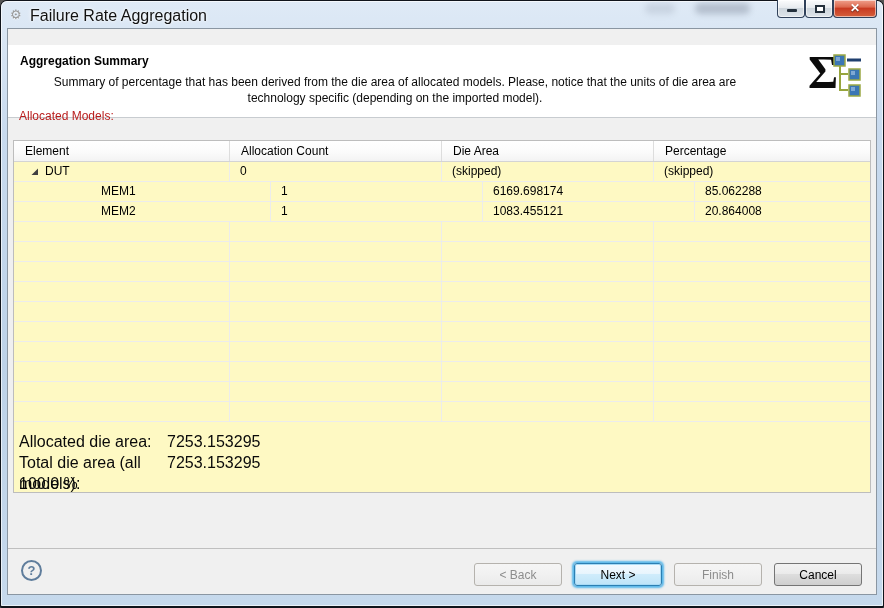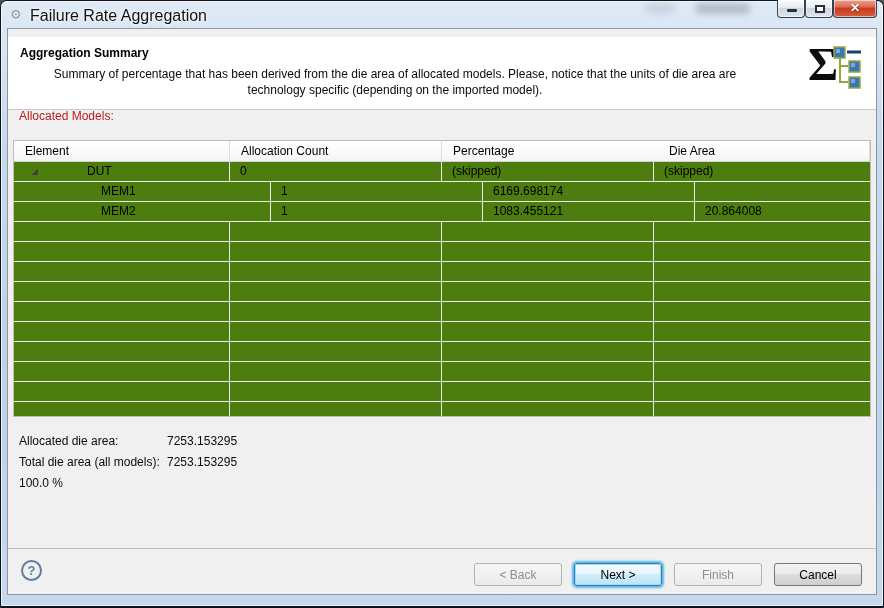--- a/index.html
+++ b/index.html
@@ -29,49 +29,49 @@
                background:linear-gradient(180deg,#f0a08c 0%,#dd6a51 40%,#c93b22 50%,#d55f3b 100%); }
   .glyph-min { position:absolute; left:9px; top:9px; width:10px; height:3px; background:#24303c; border-radius:1px; }
   .glyph-max { position:absolute; left:9px; top:5px; width:10px; height:8px; border:2px solid #24303c; background:#fff; }
   .glyph-close { position:absolute; left:0; top:1px; width:100%; text-align:center; color:#fff;
                  font-size:12px; font-weight:bold; text-shadow:0 1px 1px rgba(0,0,0,.5); }
 
   
   .content { position:absolute; left:7px; top:28px; width:870px; height:567px;
              background:#f0f0f0; border:1px solid #8a96a2; }
 
-  .header { position:absolute; left:0; top:8px; width:868px; height:73px; background:#ffffff;
+  .header { position:absolute; left:0; top:16px; width:868px; height:73px; background:#ffffff;
             border-bottom:1px solid #c8ccd0; }
   .header-title { position:absolute; left:12px; top:9px; font-size:12px; font-weight:bold; color:#000; }
   .header-desc { position:absolute; left:16px; top:29px; width:742px; font-size:12px;
                  line-height:16px; color:#0a0a0a;text-align:center; }
   .sigma-wrap { position:absolute; right:10px; top:4px; width:58px; height:52px; }
   .sigma-glyph { position:absolute; left:0; top:0; font-family:"Liberation Serif", serif;
                  font-weight:bold; font-size:46px; line-height:48px; color:#0c0c0c; }
   .sigma-tree { position:absolute; left:24px; top:4px; }
 
   .section-label { position:absolute; left:11px; top:80px; font-size:12px; color:#b91c1c; }
 
   
-  .tbl { position:absolute; left:5px; top:111px; width:858px; height:277px; background:#4d7c0f;
+  .tbl { position:absolute; left:5px; top:111px; width:858px; height:353px; background:#fef9c3;
          border:1px solid #bdbdbd; overflow:hidden; }
   .thead { display:flex; height:21px; background:linear-gradient(180deg,#ffffff 0%,#fbfbfb 55%,#f3f3f3 100%);
            border-bottom:1px solid #d4d4d4; }
   .th { font-size:12px; color:#000; padding-left:11px; line-height:21px;
         border-right:1px solid #dddddd; overflow:hidden; white-space:nowrap; }
   .trow { display:flex; height:20px; border-bottom:1px solid #ececec; }
   .td { font-size:12px; color:#000; padding-left:10px; line-height:19px;
-        border-right:1px solid #ececec; overflow:hidden; white-space:nowrap;gap:42px; }
+        border-right:1px solid #ececec; overflow:hidden; white-space:nowrap; }
   .c0 { width:216px; } .c1 { width:212px; } .c2 { width:212px; } .c3 { flex:1; border-right:none !important; }
   .tree0 { display:flex; align-items:center; padding-left:0; }
   .expander { display:inline-block; width:8px; height:8px; margin-left:17px; margin-right:6px; }
   .tree1 { padding-left:46px;margin-left:41px; }
 
   
-  .summary { position:absolute; left:11px; top:402px; font-size:12px; color:#0a0a0a; }
+  .summary { position:absolute; left:11px; top:402px; font-size:16px; color:#0a0a0a; }
   .sum-row { display:flex; height:21px; line-height:21px; }
   .sum-label { width:148px; }
 
   
   .footer-sep { position:absolute; left:0; top:519px; width:868px; height:1px; background:#bfbfbf; }
   .help-btn { position:absolute; left:13px; top:531px; width:21px; height:21px; border-radius:50%;
               border:2px solid #5f7d9c; color:#5f7d9c; font-size:13px; font-weight:bold;
               text-align:center; line-height:17px; background:transparent; }
   .btn-row { position:absolute; right:14px; top:534px; display:flex; gap:12px; }
   .pbtn { width:88px; height:23px; font-size:12px; font-family:"Liberation Sans", sans-serif;
@@ -125,39 +125,40 @@
         </svg>
       </div>
     </div>
 
     <div class="section-label">Allocated Models:</div>
 
     <div class="tbl">
       <div class="thead">
         <div class="th c0">Element</div>
         <div class="th c1">Allocation Count</div>
+        <div class="th c2">Die Area</div>
         <div class="th c3">Percentage</div>
-        <div class="th c2">Die Area</div>
       </div>
       <div class="tbody">
         <div class="trow">
           <div class="td c0 tree0">
             <svg class="expander" width="8" height="8">
                 <polygon points="7,0.5 7,7 0.5,7" fill="#404040"></polygon>
               </svg>
             <span>DUT</span>
           </div>
           <div class="td c1">0</div>
           <div class="td c2">(skipped)</div>
           <div class="td c3">(skipped)</div>
         </div>
         <div class="trow">
           <div class="td c0 tree1">MEM1</div>
           <div class="td c1">1</div>
           <div class="td c2">6169.698174</div>
+          <div class="td c3">85.062288</div>
         </div>
         <div class="trow">
           <div class="td c0 tree1">MEM2</div>
           <div class="td c1">1</div>
           <div class="td c2">1083.455121</div>
           <div class="td c3">20.864008</div>
         </div>
         <div id="empty-rows">
             <div class="trow">
               <div class="td c0"></div>

